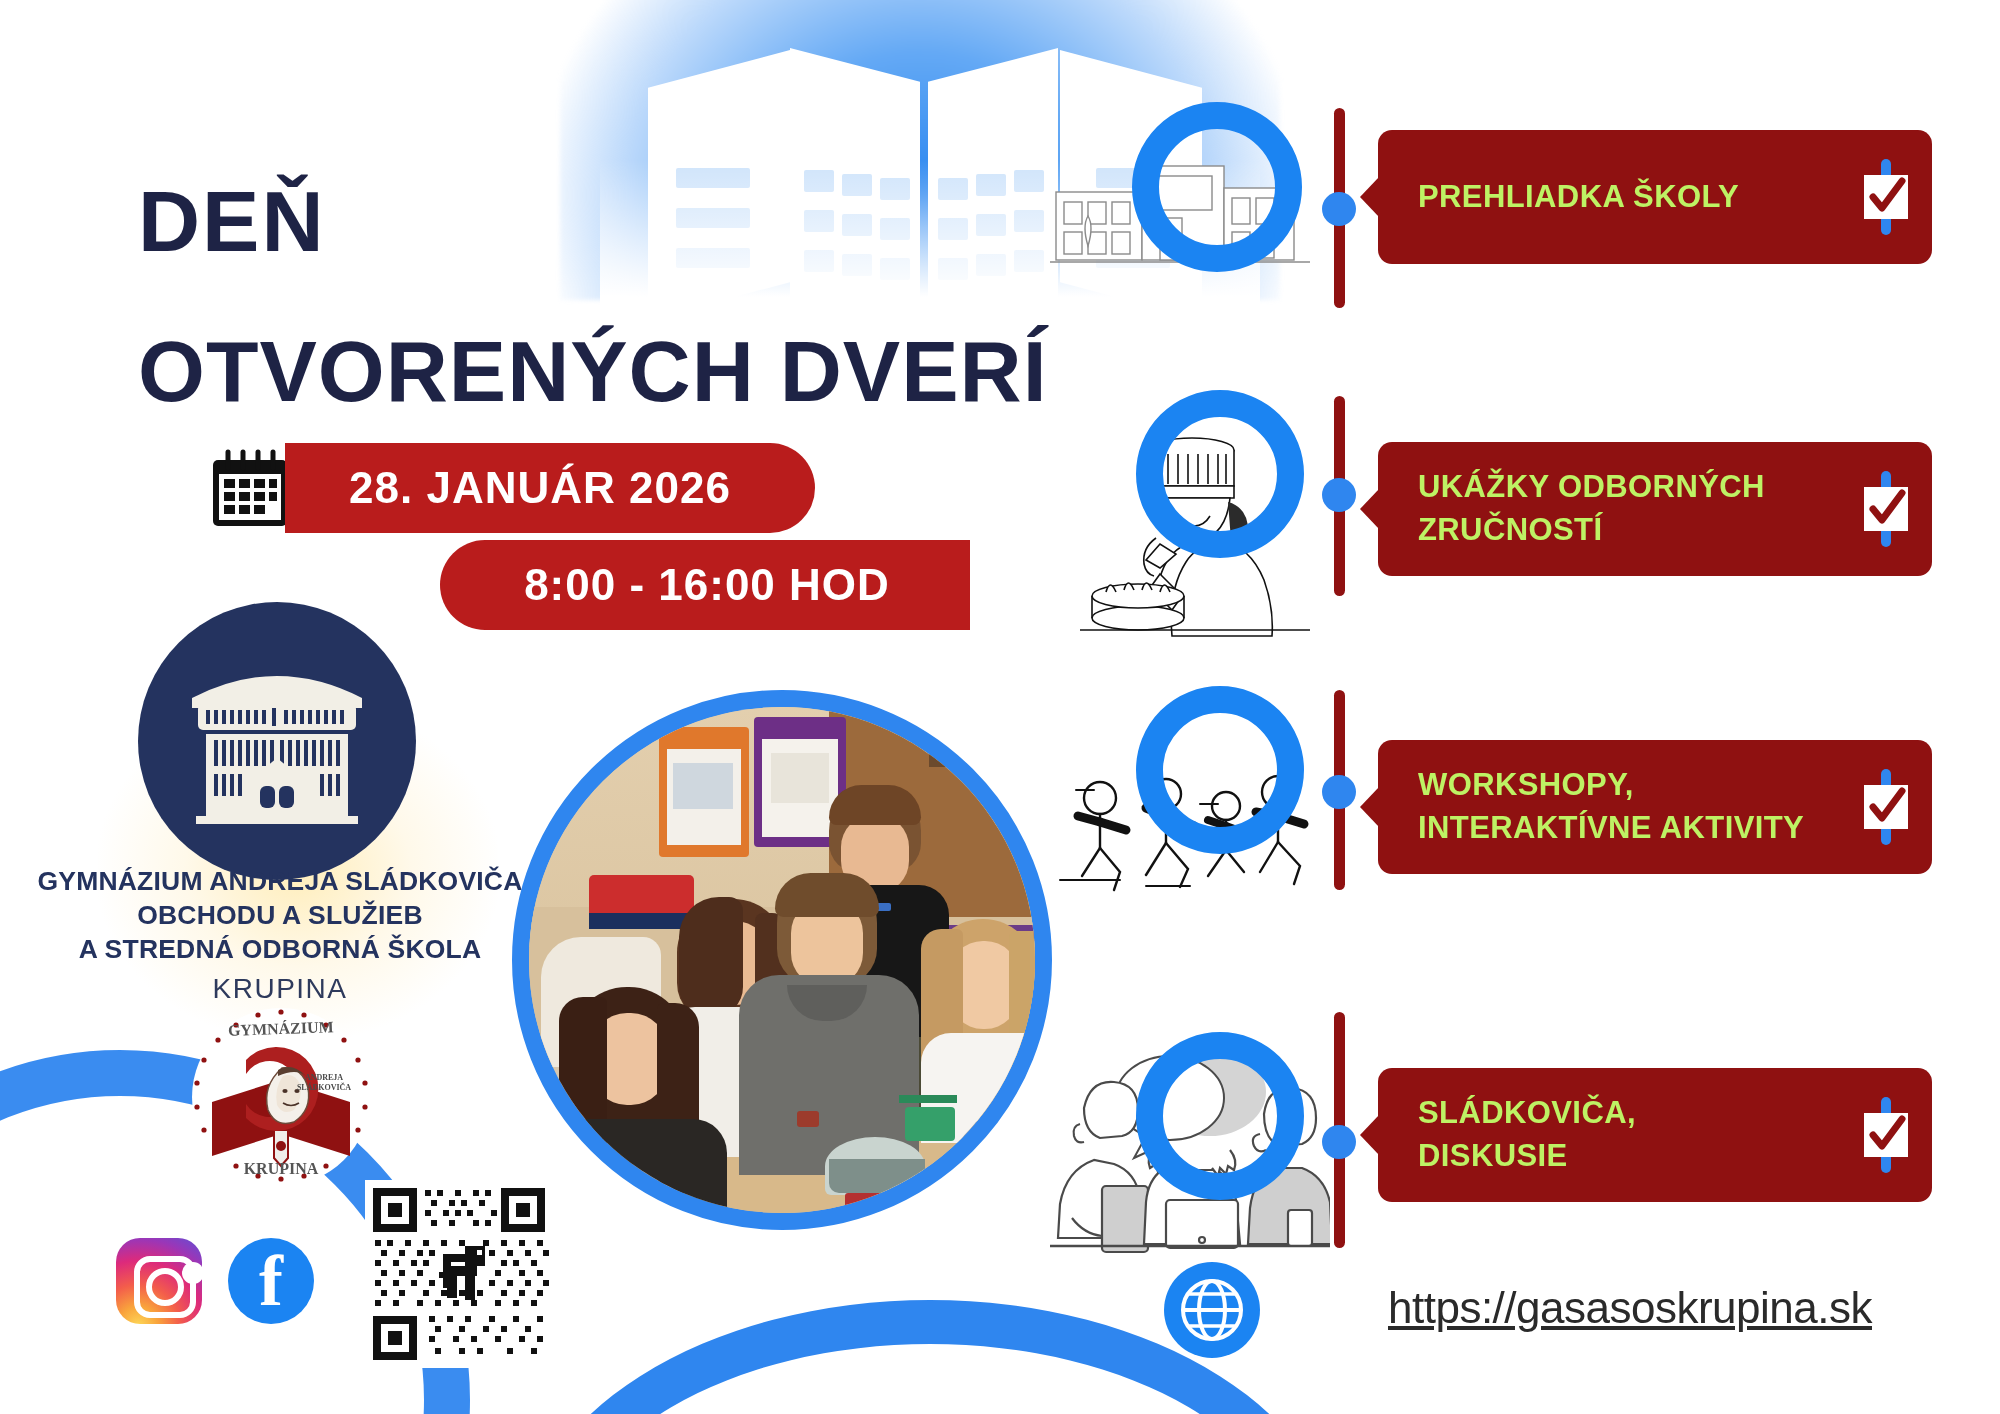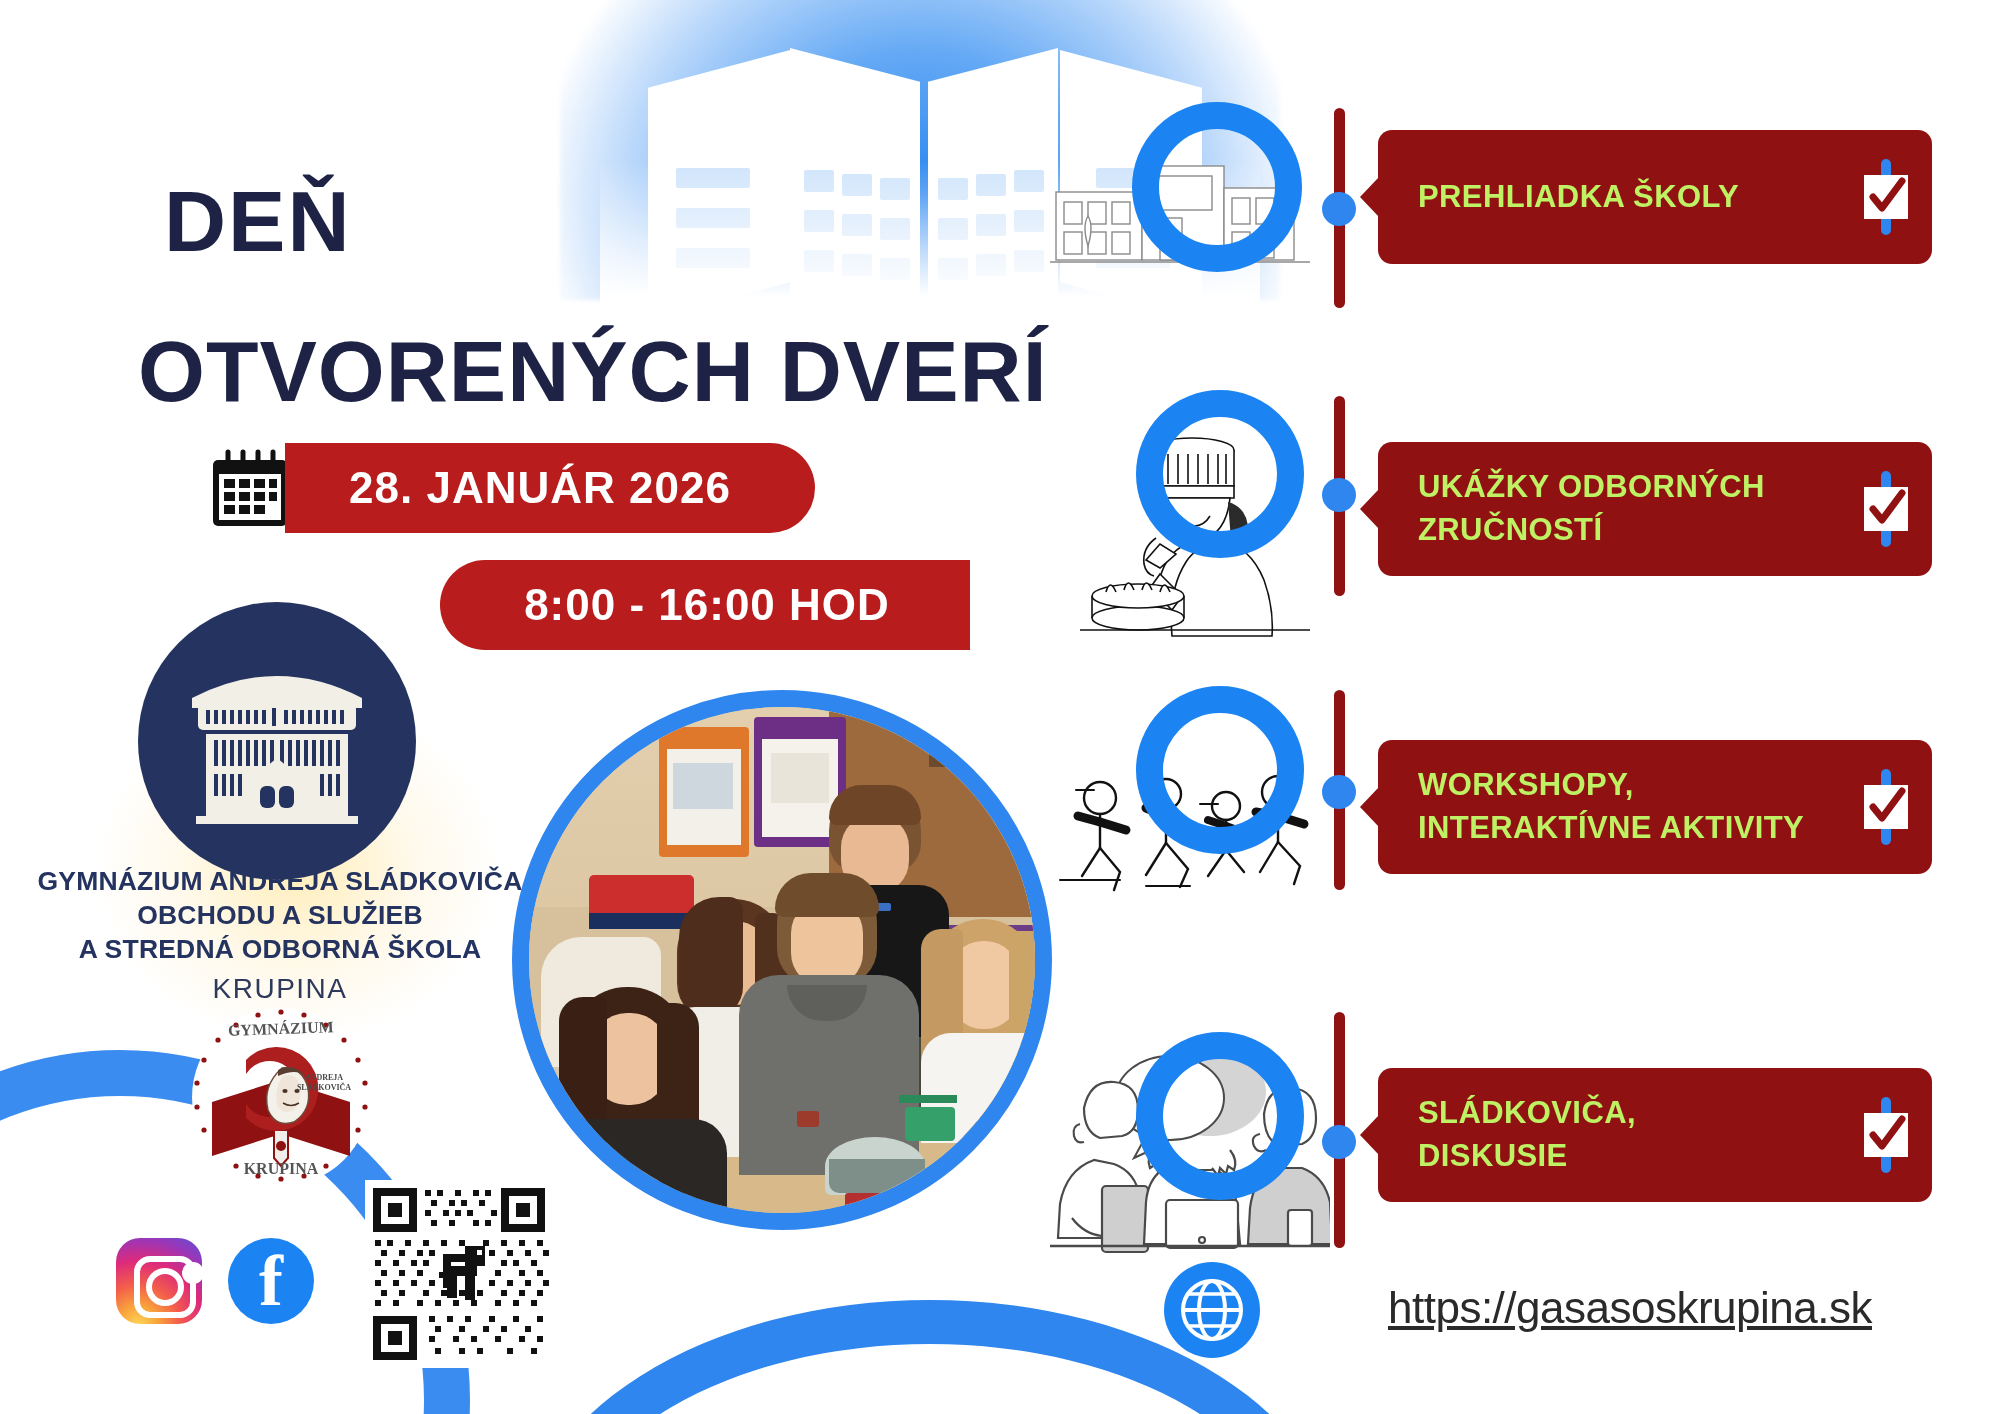--- a/index.html
+++ b/index.html
@@ -71,21 +71,20 @@
     position: absolute;
     left: 138px; top: 178px;
     width: 1000px;
   }
   .headline .l1 {
     font-size: 86px;
     font-weight: 800;
     letter-spacing: 2px;
     color: #1e2345;
     line-height: 1.0;
-    margin-left: 26px;
   }
   .headline .l2 {
     font-size: 86px;
     font-weight: 800;
     letter-spacing: 1px;
     color: #1e2345;
     line-height: 1.0;
     margin-top: 64px;
   }
 
@@ -110,21 +109,21 @@
   .pill-date::before {
     content: "";
     position: absolute;
     left: -26px; top: 0;
     width: 52px; height: 90px;
     background: #8f1111;
     border-radius: 46px 0 0 46px;
     z-index: -1;
   }
   .pill-time {
-    left: 440px; top: 560px;
+    left: 440px; top: 540px;
     width: 530px; height: 90px;
     border-radius: 46px 0 0 46px;
     font-size: 44px;
     padding-left: 4px;
   }
   .cal-icon {
     position: absolute;
     left: 205px; top: 444px;
     width: 90px; height: 90px;
   }

